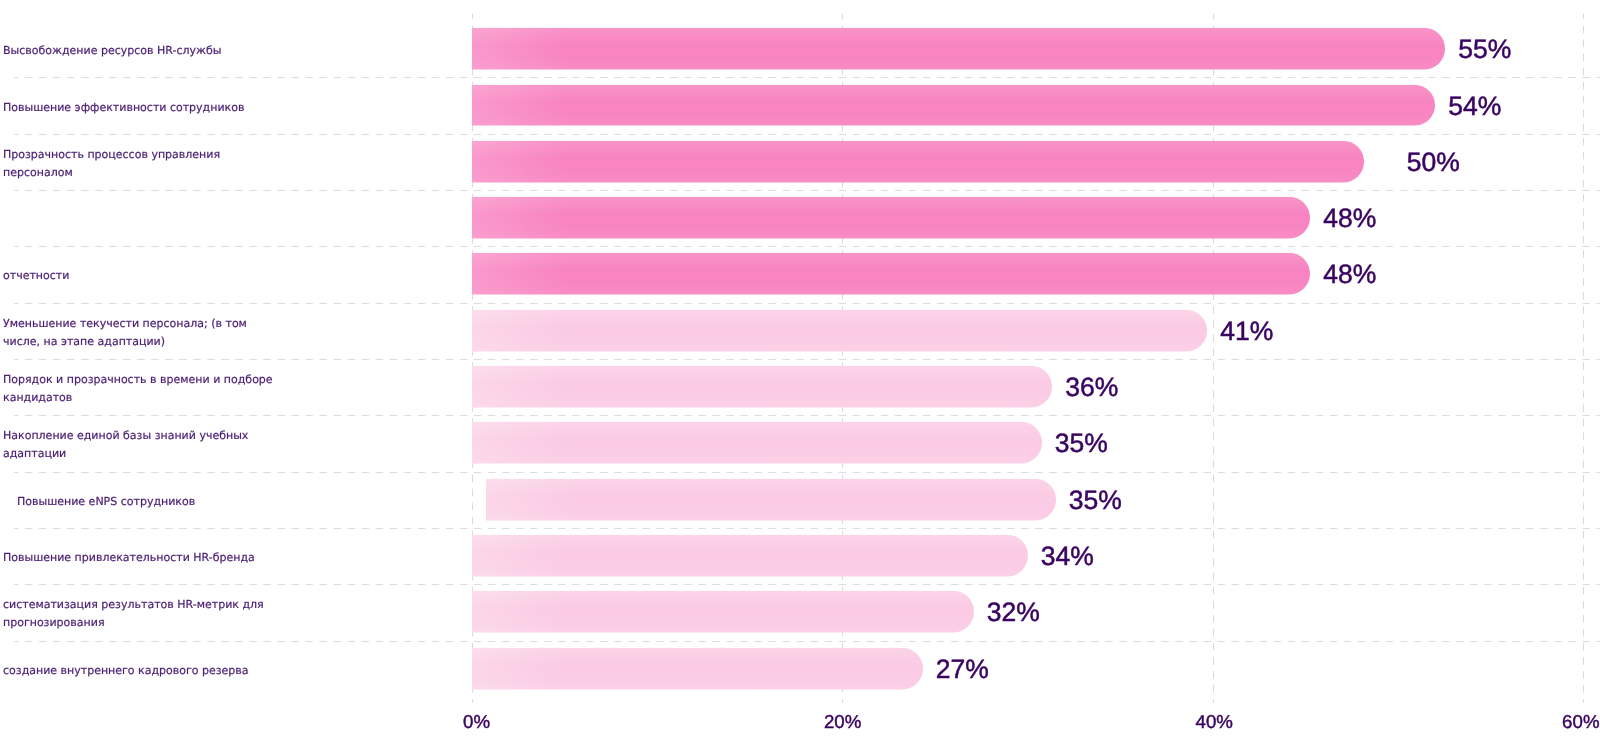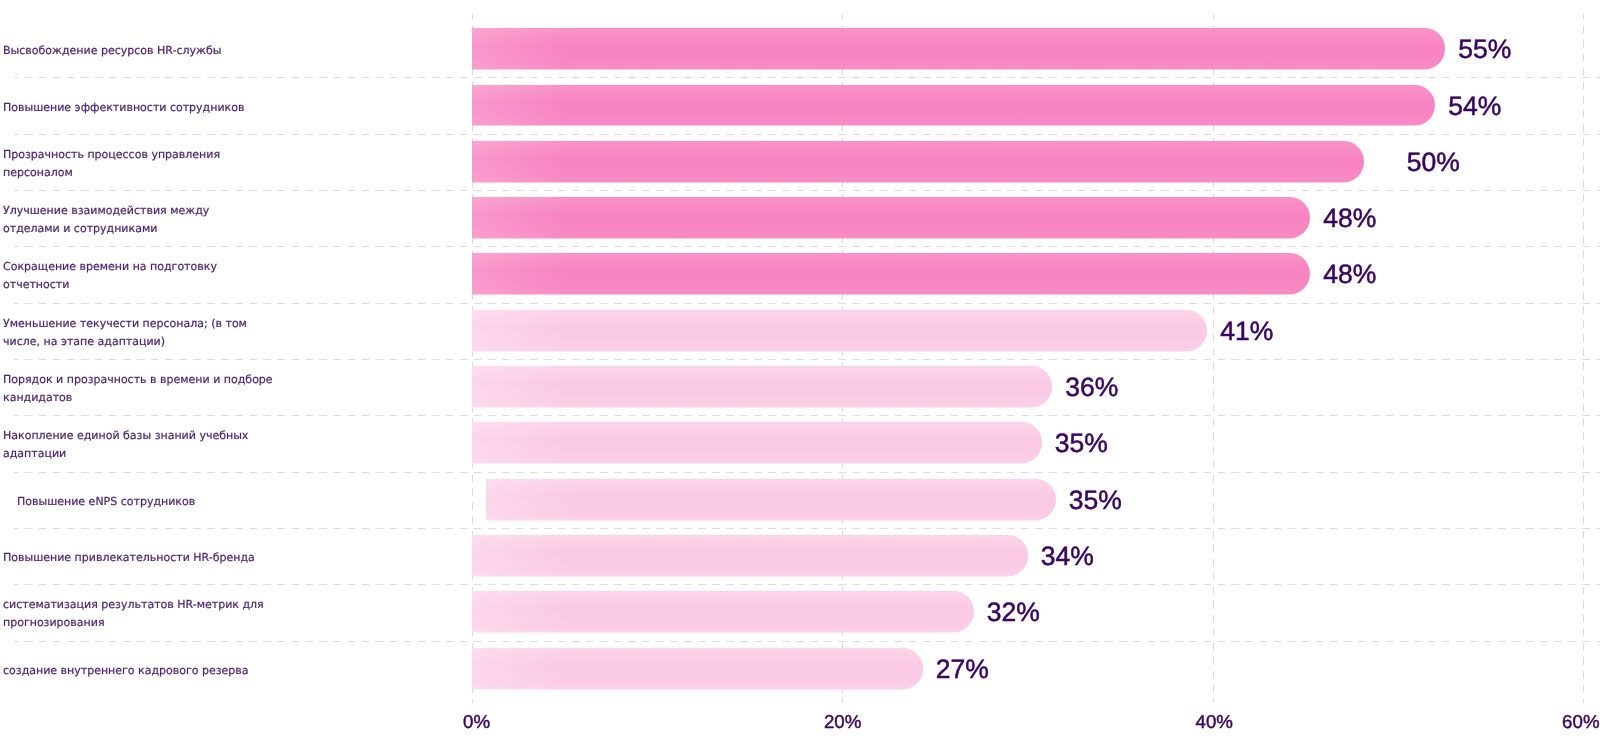--- a/index.html
+++ b/index.html
@@ -88,30 +88,25 @@
       </div>
       <div class="row" style="top: 133.72px; height: 56.31px;">
         <div class="label">
           <span class="ln">Прозрачность процессов управления</span>
           <span class="ln">персоналом</span>
         </div>
         <div class="bar strong" style="width: 891.5px;"></div>
         <div class="value" style="left: 1376.7px; margin-left: 30px;">50%</div>
       </div>
       <div class="row" style="top: 190.03px; height: 56.31px;">
-        <div class="label">
-          <span class="ln">Улучшение взаимодействия между</span>
-          <span class="ln">отделами и сотрудниками</span>
-        </div>
         <div class="bar strong" style="width: 838px;"></div>
         <div class="value" style="left: 1323.2px;">48%</div>
       </div>
       <div class="row" style="top: 246.34px; height: 56.31px;">
         <div class="label">
-          <span class="ln">Сокращение времени на подготовку</span>
           <span class="ln">отчетности</span>
         </div>
         <div class="bar strong" style="width: 838px;"></div>
         <div class="value" style="left: 1323.2px;">48%</div>
       </div>
       <div class="row" style="top: 302.65px; height: 56.31px;">
         <div class="label">
           <span class="ln">Уменьшение текучести персонала; (в том</span>
           <span class="ln">числе, на этапе адаптации)</span>
         </div>

